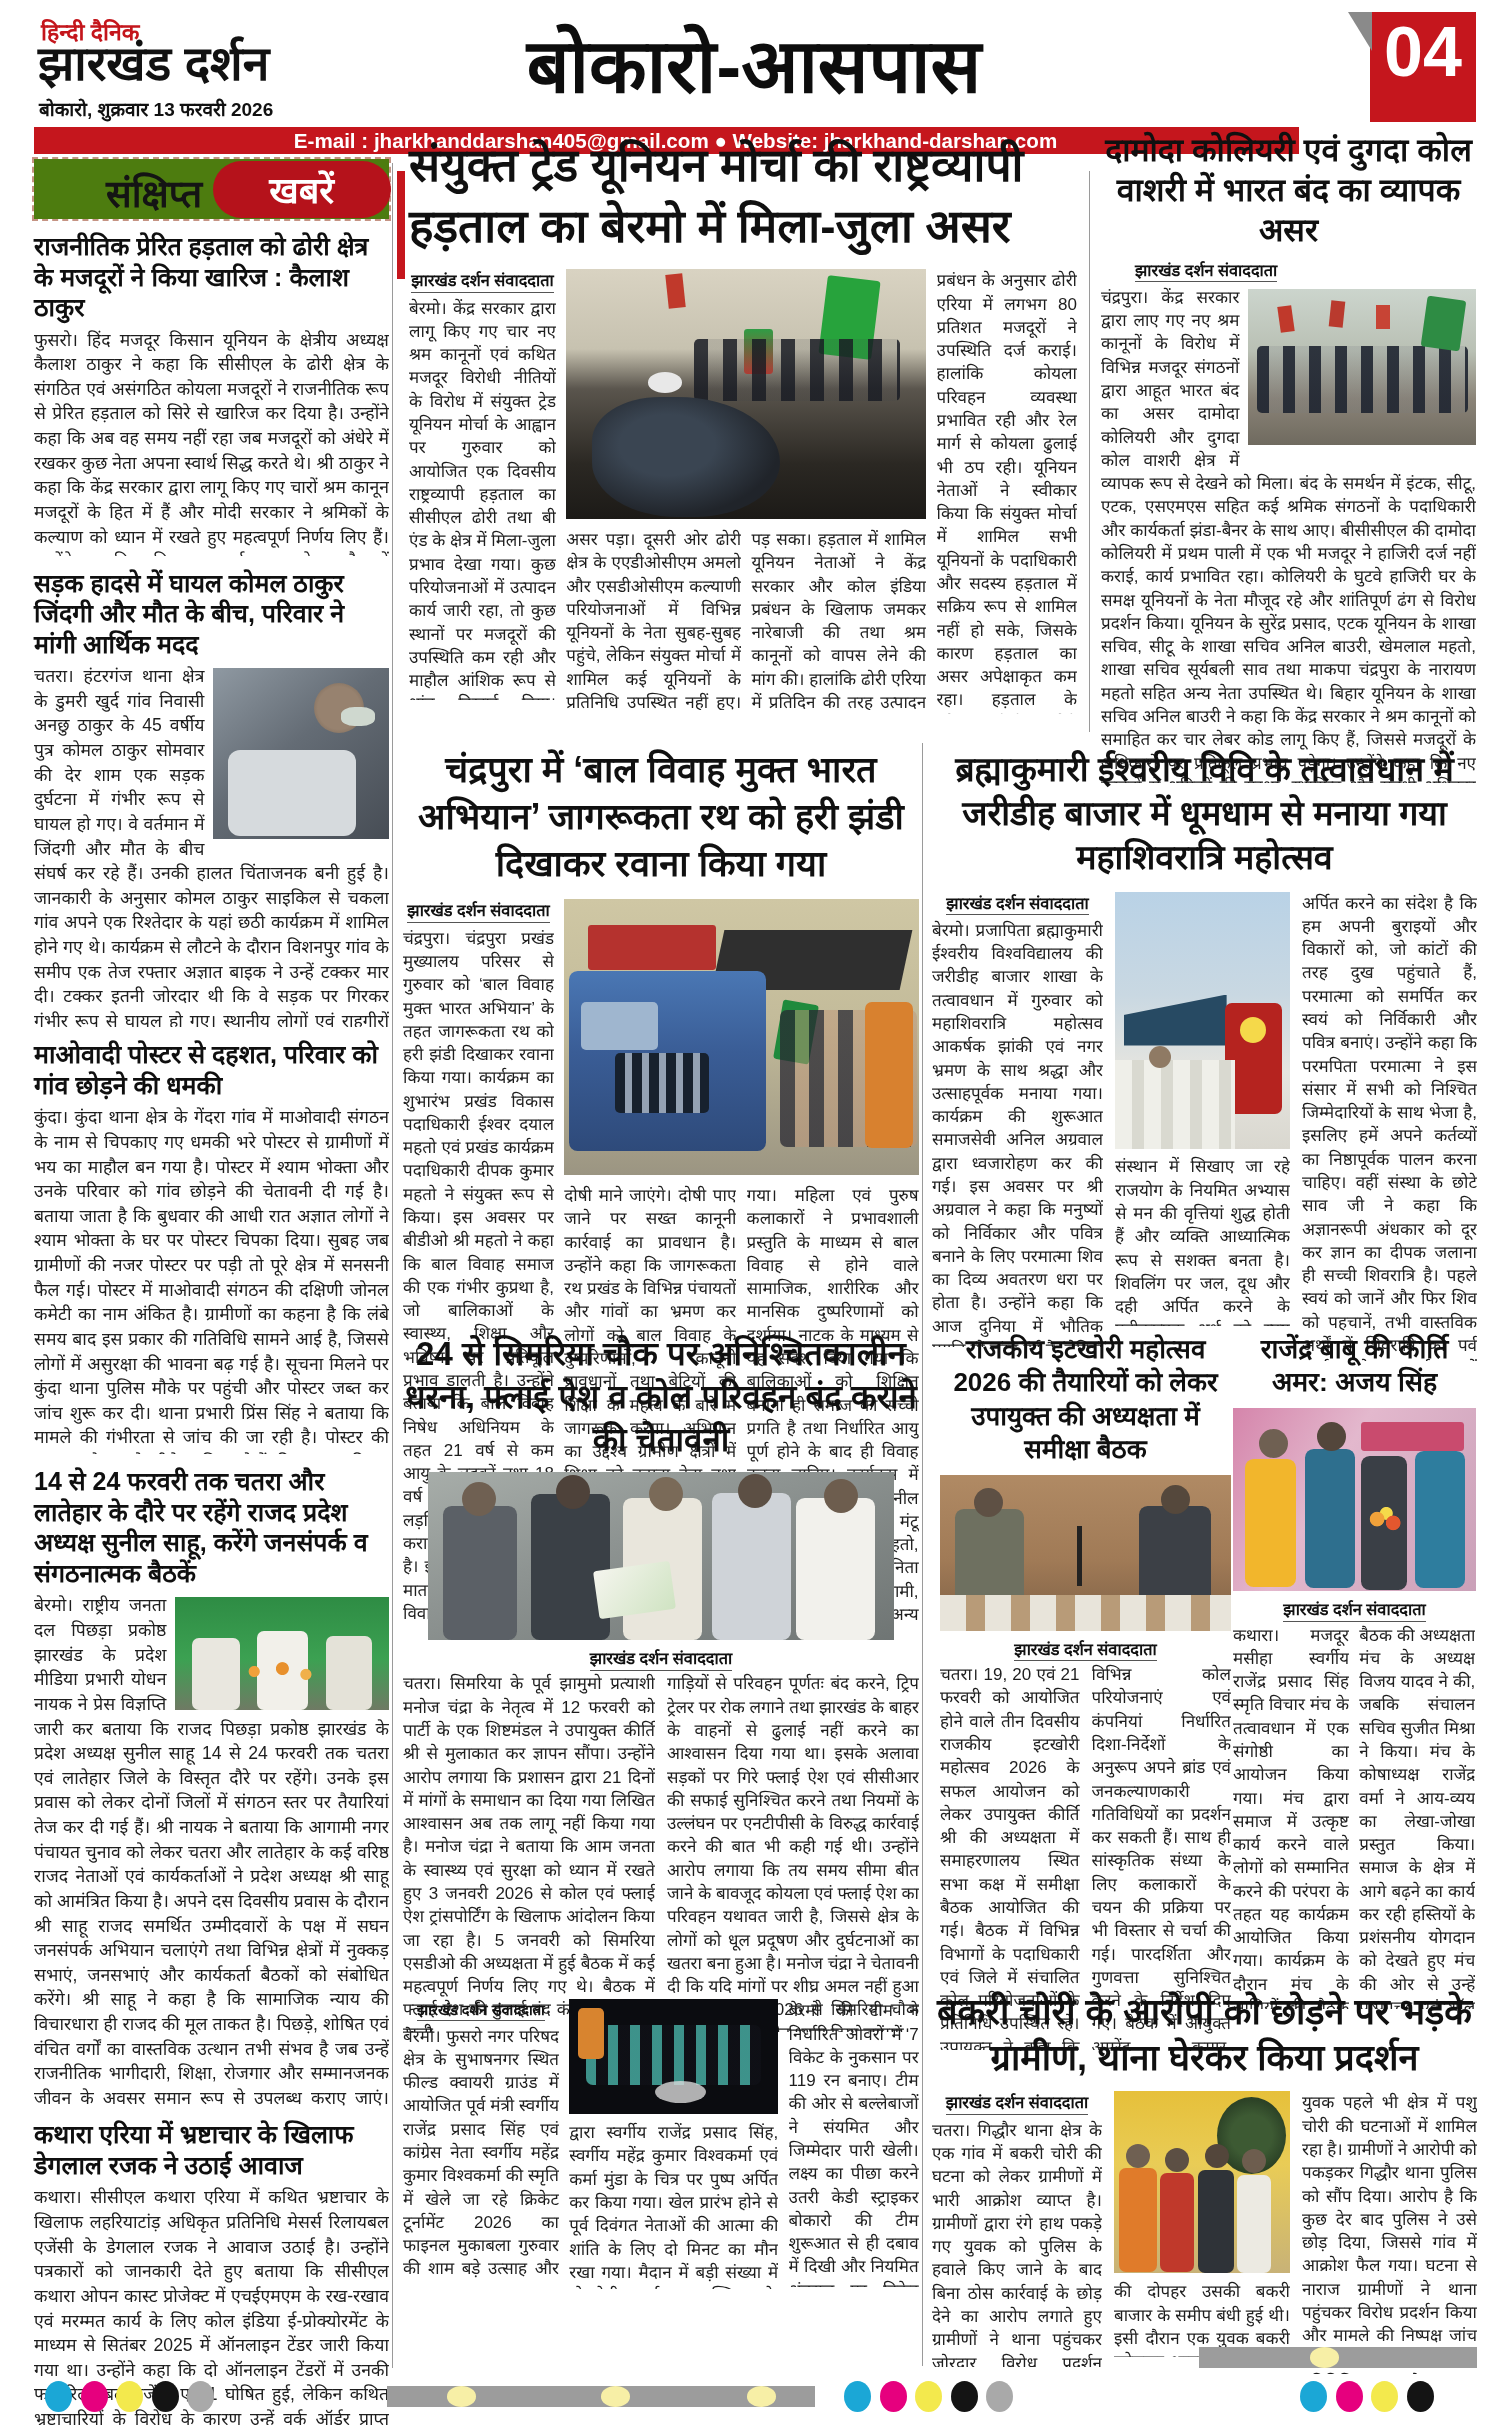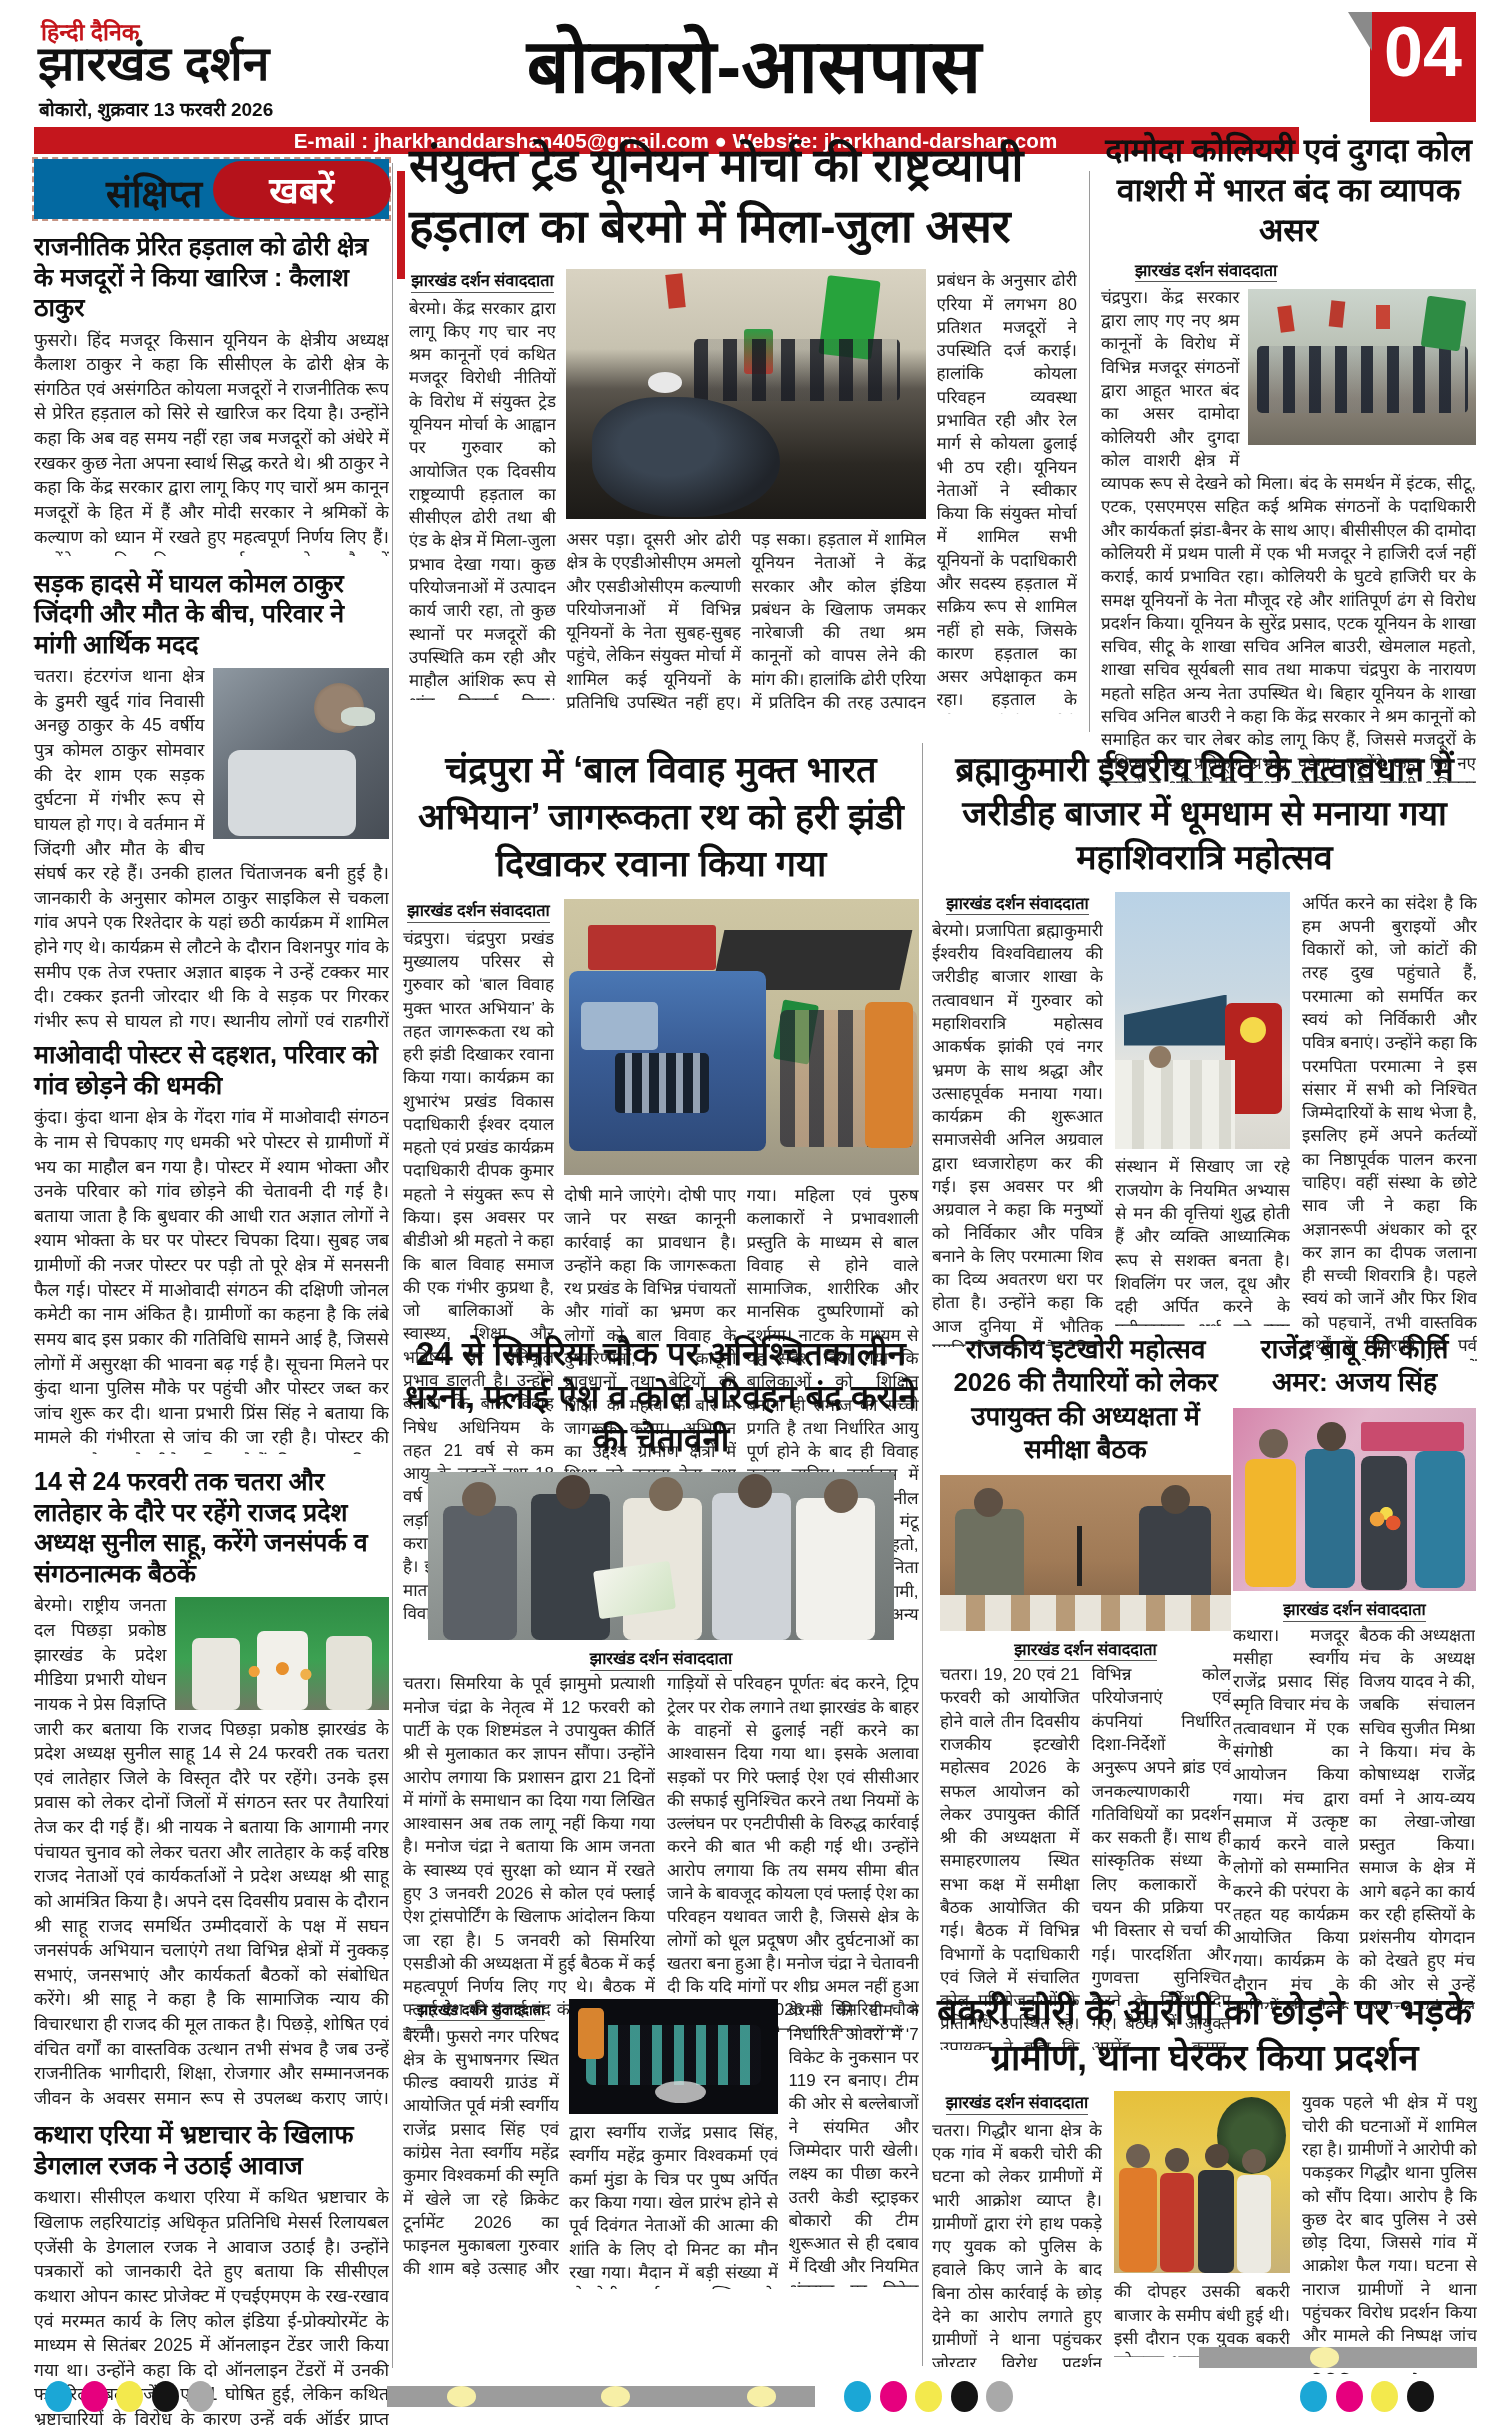--- a/index.html
+++ b/index.html
@@ -18,21 +18,21 @@
   .col{overflow:hidden;}
   .row{display:flex;}
   
   .brand-tag{color:#c4161c;font-weight:bold;font-size:23px;}
   .brand{font-weight:bold;font-size:48px;color:#111;line-height:1.05;}
   .edition{font-weight:bold;font-size:19px;color:#111;}
   .section-title{font-weight:bold;font-size:75px;color:#0d0d0d;}
   .pageno{background:#c5161d;color:#fff;font-weight:bold;font-size:70px;display:flex;align-items:flex-start;justify-content:center;}
   .emailbar{background:#c5161d;color:#fff;font-weight:bold;font-size:20.6px;display:flex;align-items:center;justify-content:center;}
   
-  .banner{background:#0369a1;outline:2.6px dashed rgba(150,60,30,.55);position:relative;height:60px;}
+  .banner{background:#4d7c0f;outline:2.6px dashed rgba(150,60,30,.55);position:relative;height:60px;}
   .banner .w1{position:absolute;left:72px;top:6.9px;font-size:38px;font-weight:bold;color:#141414;}
   .banner .pill{position:absolute;right:-1.7px;top:1.7px;width:178px;height:57px;background:#b5121b;border-radius:31px;display:flex;align-items:center;justify-content:center;color:#fff;font-weight:bold;font-size:36px;}
   .brief-h{font-weight:bold;font-size:25px;line-height:1.22;color:#0f0f0f;margin:12px 0 5.1px 0;}
   .brief-b{font-size:17.6px;line-height:1.4;text-align:justify;color:#1e1e1e;}
   .fl-r{float:right;margin:3.4px 0 5.1px 8.6px;}
   .cmyk{position:absolute;display:flex;gap:8.6px;}
   .dot{width:27px;height:31px;border-radius:50%;}
   .gbar{position:absolute;background:#9c9c9c;height:20.6px;}
   .ydot{position:absolute;width:29px;height:20.6px;border-radius:50%;background:#f7efa6;top:0;}
 </style>

